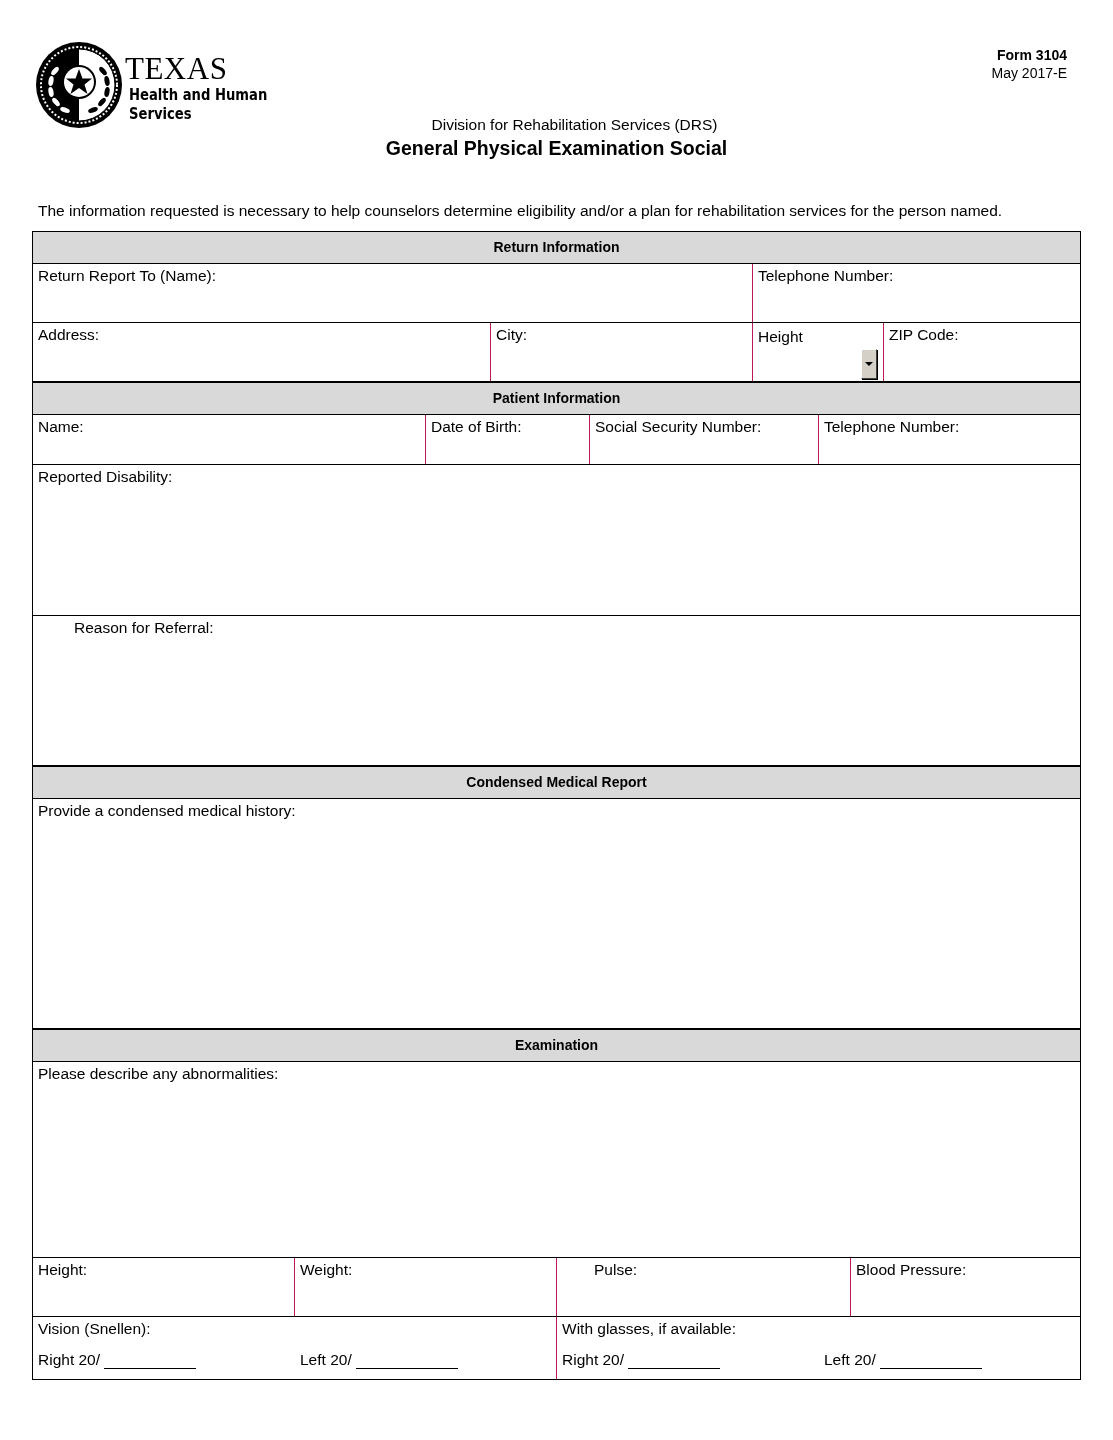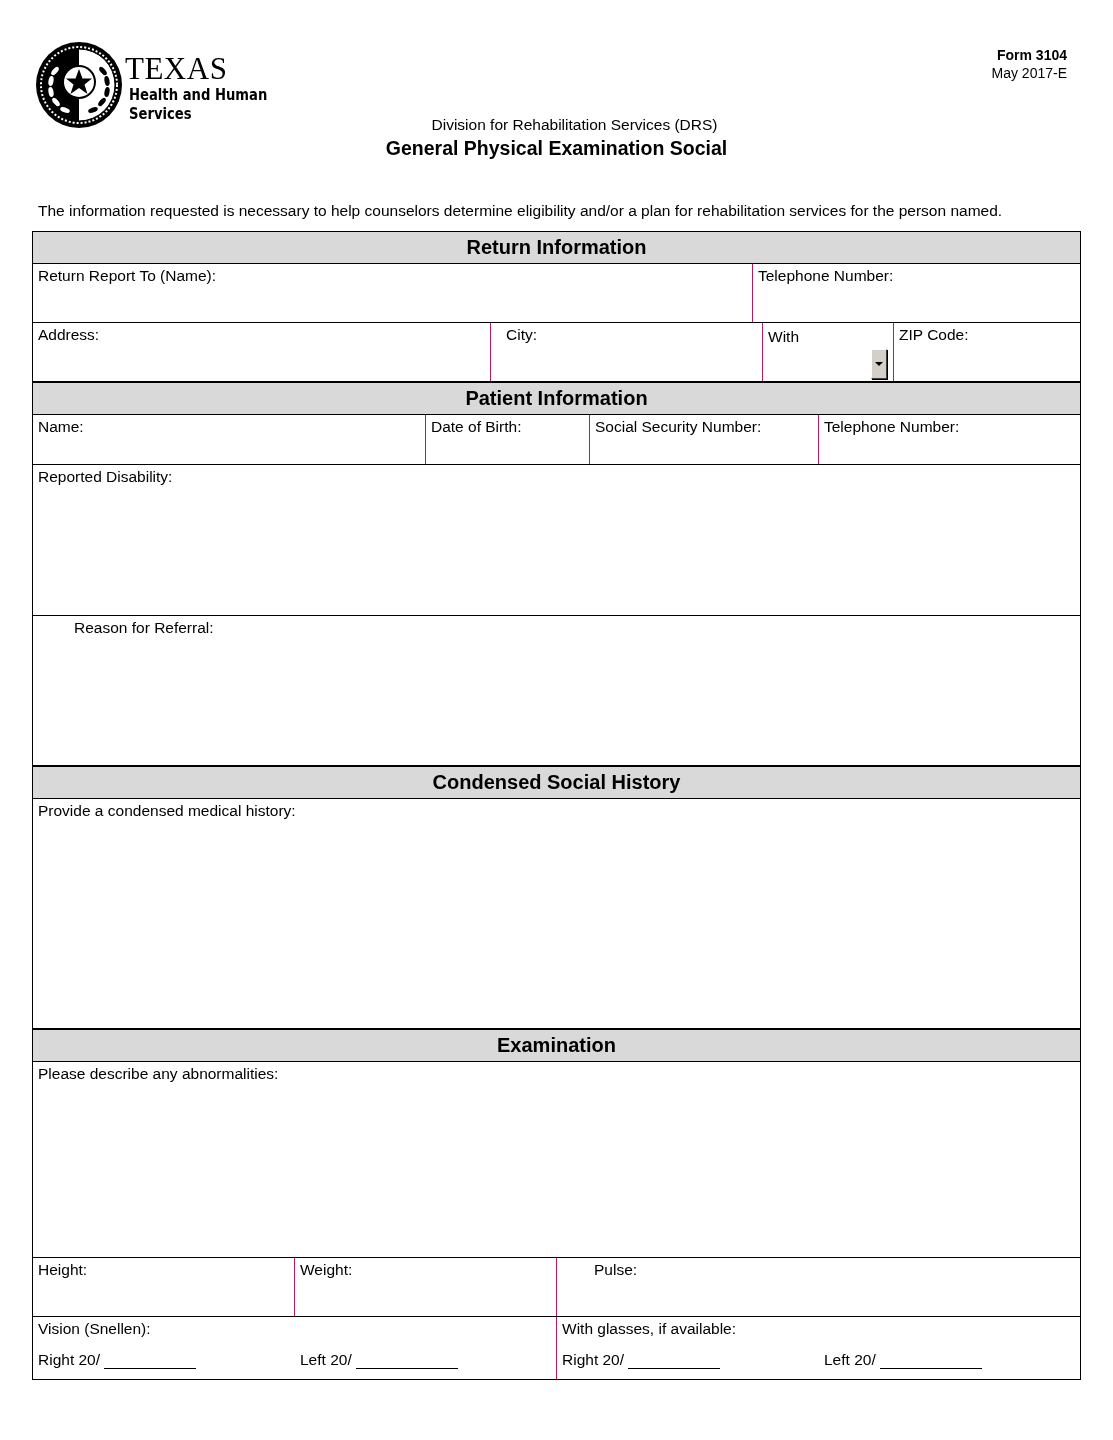--- a/index.html
+++ b/index.html
@@ -12,21 +12,21 @@
   .logo-hhs { position: absolute; left: 94px; top: 45px; font-family: "DejaVu Sans", sans-serif; font-weight: bold; font-size: 15.5px; line-height: 19px; transform: scaleX(0.85); transform-origin: left top; white-space: nowrap; }
 
   .formno { position: absolute; right: 46px; top: 46px; text-align: right; font-size: 14px; line-height: 18px; }
   .formno .num { font-weight: bold; }
 
   .division { position: absolute; left: 18px; width: 1113px; top: 116px; text-align: center; font-size: 15.5px; }
   .title { position: absolute; left: 0; width: 1113px; top: 137px; text-align: center; font-size: 19.5px; font-weight: bold; }
   .intro { position: absolute; left: 38px; top: 202px; font-size: 15.5px; white-space: nowrap; }
 
   .form { position: absolute; left: 32px; top: 231px; width: 1049px; }
-  .sec-head { height: 33px; background: #d9d9d9; border: 1px solid #000; text-align: center; font-weight: bold; font-size: 20px; line-height: 31px; }
+  .sec-head { height: 33px; background: #d9d9d9; border: 1px solid #000; text-align: center; font-weight: bold; font-size: 14px; line-height: 31px; }
   .row { display: flex; border-left: 1px solid #000; border-right: 1px solid #000; border-bottom: 1px solid #000; }
   .cell { position: relative; border-right: 1px solid #be185d; padding: 3px 5px; font-size: 15.5px; }
   .cell:last-child { border-right: none; }
   .lbl { display: block; line-height: 18px; }
   .field { display: block; width: 100%; border: none; outline: none; background: transparent; font-family: "Liberation Sans", sans-serif; font-size: 15px; }
   textarea.field { resize: none; }
 
   .dropdown { position: absolute; right: 6px; bottom: 2px; width: 16px; height: 30px; background: #d4d0c8; border: 1px solid #404040; border-top-color: #ffffff; border-left-color: #ffffff; box-shadow: 1px 1px 0 #000; display: flex; align-items: center; justify-content: center; }
   .dropdown .tri { width: 0; height: 0; border-left: 4px solid transparent; border-right: 4px solid transparent; border-top: 4px solid #000; }
 
@@ -91,26 +91,26 @@
     <div class="cell" style="flex:1;">
       <span class="lbl">Telephone Number:</span>
       <input class="field" value="" style="">
     </div>
   </div>
   <div class="row" style="height:59px;">
     <div class="cell" style="width:458px;">
       <span class="lbl">Address:</span>
       <input class="field" value="" style="">
     </div>
-    <div class="cell" style="width:262px;margin-left:10px;">
+    <div class="cell" style="width:262px;">
       <span class="lbl">City:</span>
       <input class="field" value="" style="">
     </div>
     <div class="cell" style="width:131px; padding-top:5px;">
-      <span class="lbl">With</span>
+      <span class="lbl">Height</span>
       <div class="dropdown">
         <span class="tri"></span>
       </div>
     </div>
     <div class="cell" style="flex:1;">
       <span class="lbl">ZIP Code:</span>
       <input class="field" value="" style="">
     </div>
   </div>
 
@@ -139,21 +139,21 @@
       <textarea class="field" style="height: 120px;"></textarea>
     </div>
   </div>
   <div class="row" style="height:150px;">
     <div class="cell" style="flex:1;margin-left:36px;">
       <span class="lbl">Reason for Referral:</span>
       <textarea class="field" style="height: 120px;"></textarea>
     </div>
   </div>
 
-  <div class="sec-head">Condensed Social History</div>
+  <div class="sec-head">Condensed Medical Report</div>
   <div class="row" style="height:230px;">
     <div class="cell" style="flex:1;">
       <span class="lbl">Provide a condensed medical history:</span>
       <textarea class="field" style="height: 165px;"></textarea>
     </div>
   </div>
 
   <div class="sec-head">Examination</div>
   <div class="row" style="height:196px;">
     <div class="cell" style="flex:1;">
@@ -165,20 +165,24 @@
     <div class="cell" style="width:262px;">
       <span class="lbl">Height:</span>
       <input class="field" value="" style="">
     </div>
     <div class="cell" style="width:262px;">
       <span class="lbl">Weight:</span>
       <input class="field" value="" style="">
     </div>
     <div class="cell" style="width:262px;margin-left:32px;">
       <span class="lbl">Pulse:</span>
+      <input class="field" value="" style="">
+    </div>
+    <div class="cell" style="flex:1;">
+      <span class="lbl">Blood Pressure:</span>
       <input class="field" value="" style="">
     </div>
   </div>
   <div class="row" style="height:63px;">
     <div class="cell vision-cell" style="width:524px;">
       <span class="lbl">Vision (Snellen):</span>
       <div class="vline">
         <div class="vpair" style="width:262px;">
           <span class="vlabel">Right 20/</span>
           <span class="vblank" style="width:92px;"><input value="" style=""></span>

